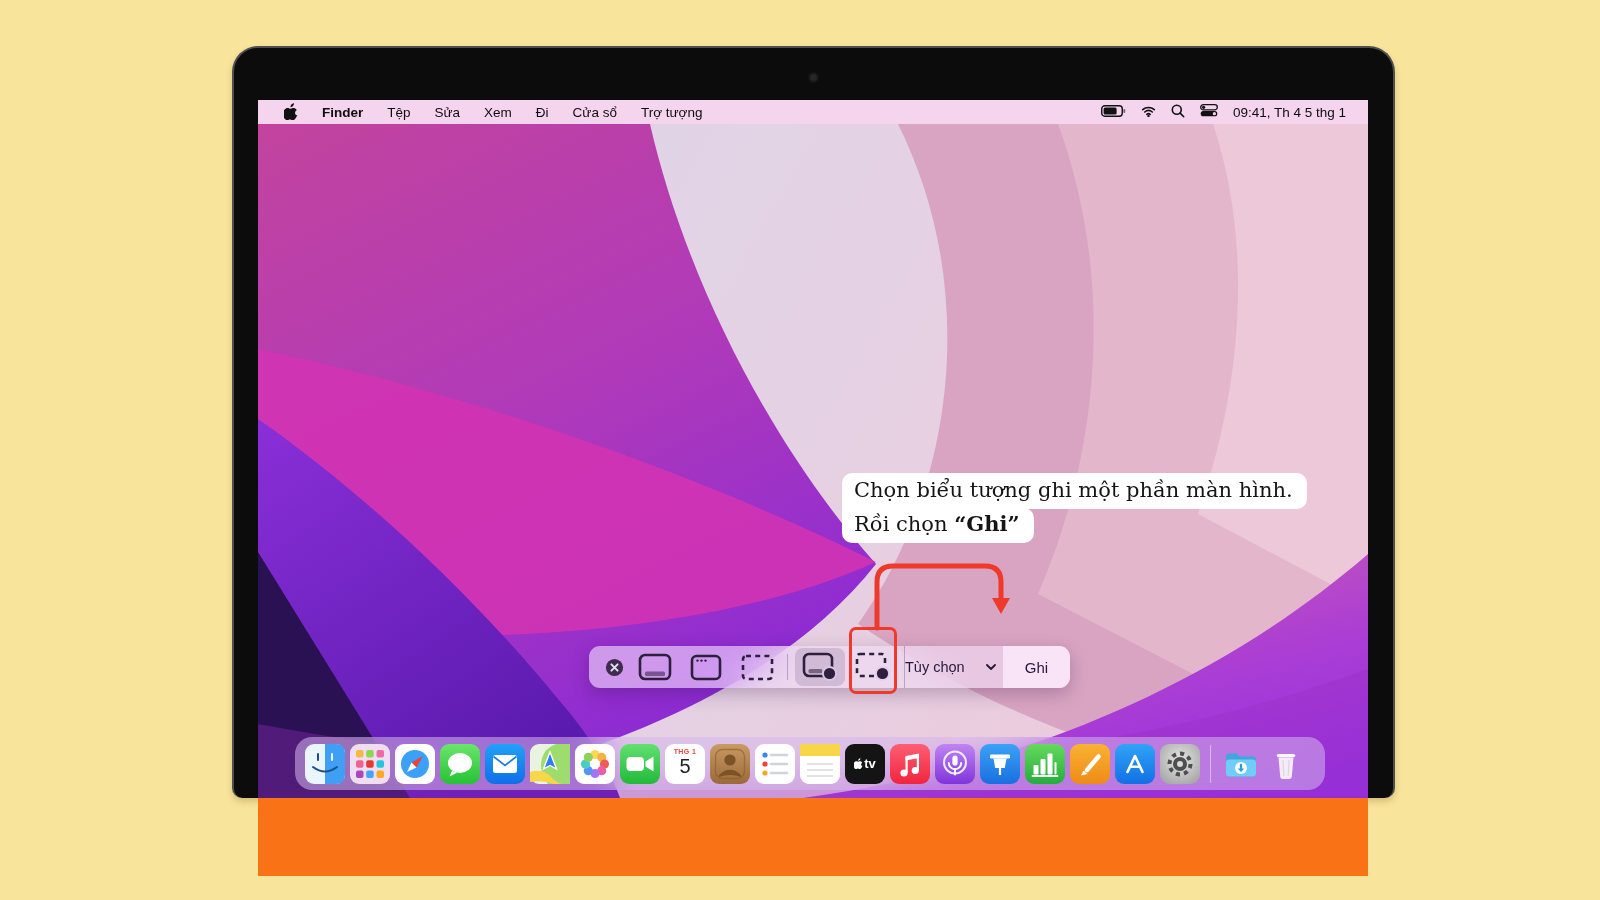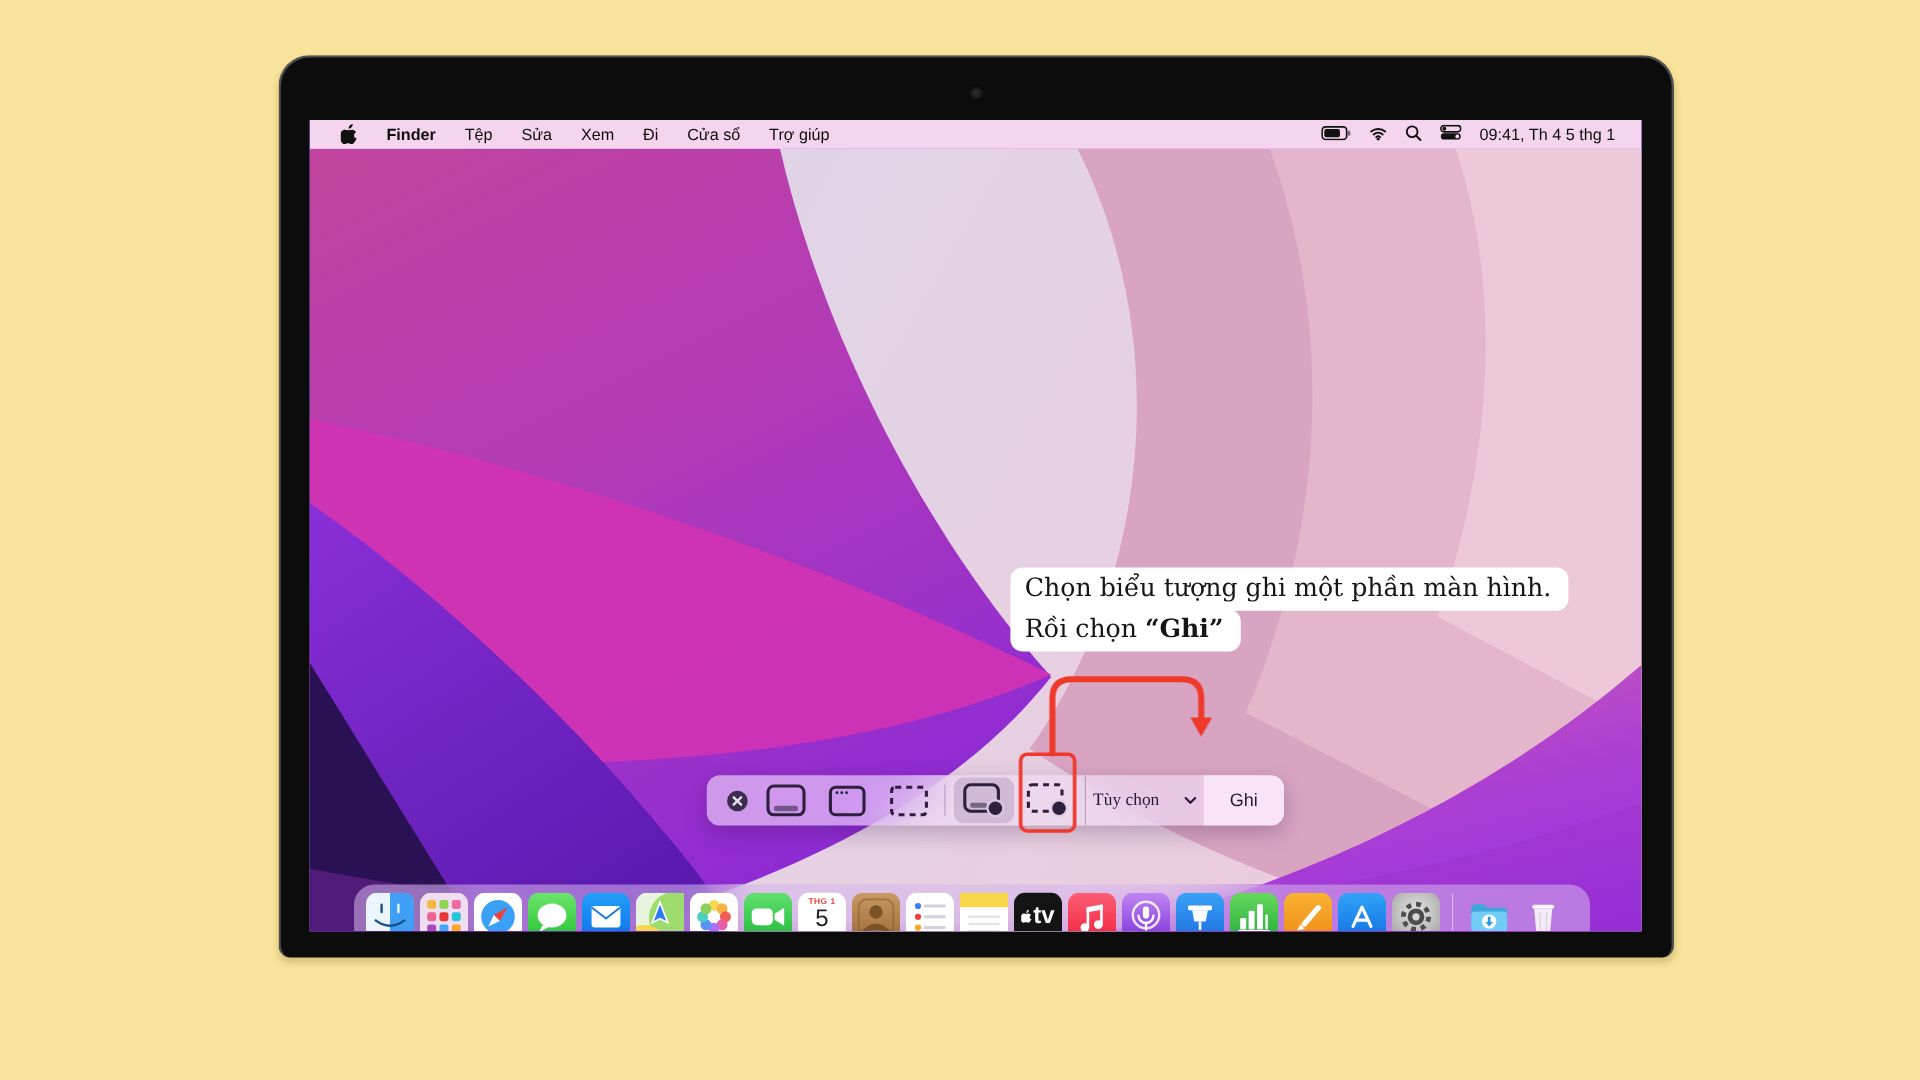--- a/index.html
+++ b/index.html
@@ -12,22 +12,22 @@
   
   .laptop{
     position:absolute;left:232px;top:46px;width:1163px;height:752px;
     background:#0c0c0c;border:2px solid #4f4f4f;border-bottom:none;
     border-radius:26px 26px 10px 10px;box-sizing:border-box;
     box-shadow:0 4px 6px rgba(120,90,20,.25);
   }
   .camera-dot{position:absolute;left:576px;top:26px;width:7px;height:7px;border-radius:50%;
     background:#262626;box-shadow:0 0 0 2px #161616;}
   .screen{
-    position:absolute;left:258px;top:100px;width:1110px;height:676px;
-    background:#8b5cf6;overflow:hidden;
+    position:absolute;left:258px;top:100px;width:1110px;height:776px;
+    background:#f97316;overflow:hidden;
   }
   
   .menubar{
     position:absolute;left:0;top:0;width:1110px;height:24px;
     background:#f5d5ee;display:flex;align-items:center;
     font-size:13.5px;color:#0e0e0e;z-index:4;
   }
   .mb-left{display:flex;align-items:center;gap:24px;padding-left:26px;}
   .mb-app{font-weight:700;}
   .mb-item{white-space:nowrap;}
@@ -46,24 +46,23 @@
     overflow:hidden;
   }
   .tb-icons{display:flex;align-items:center;padding:0 6px 0 10px;gap:3px;}
   .tb-btn{display:flex;align-items:center;justify-content:center;height:38px;border-radius:8px;}
   .tb-btn.close{width:30px;}
   .tb-btn.w1{width:46px;}
   .tb-btn.w2{width:50px;}
   .tb-btn.selected{background:rgba(66,32,88,.16);}
   .tb-sep{width:1px;height:26px;background:rgba(60,30,80,.28);align-self:center;margin:0 4px;}
   .tb-options{
-    display:flex;align-items:center;justify-content:center;gap:21px;
+    display:flex;align-items:center;gap:21px;
     width:98px;color:#26183a;font-size:14.5px;
     border-left:1px solid rgba(60,30,80,.28);
-    font-family:Liberation Serif, serif;
   }
   .tb-ghi{
     flex:1;display:flex;align-items:center;justify-content:center;
     background:rgba(255,240,255,.72);color:#26183a;font-size:15px;
   }
   
   .red-box{
     position:absolute;left:591px;top:527px;width:48px;height:67px;
     border:3.5px solid #ee392b;border-radius:7px;z-index:6;box-sizing:border-box;
   }
@@ -92,21 +91,21 @@
   .run-dot{position:absolute;left:65px;top:48px;width:4px;height:4px;border-radius:50%;
     background:rgba(30,15,50,.85);}
   
   .cal{width:40px;height:40px;background:#fff;border-radius:9px;text-align:center;
     font-family:"Liberation Sans",sans-serif;overflow:hidden;}
   .cal-h{color:#e8453c;font-size:7px;font-weight:700;letter-spacing:.4px;padding-top:4px;}
   .cal-d{color:#222;font-size:20px;line-height:1.1;font-weight:400;}
   
   .atv{width:40px;height:40px;background:#141414;border-radius:9px;display:flex;
     align-items:center;justify-content:center;gap:1px;color:#fff;}
-  .atv-txt{font-size:20px;font-weight:700;letter-spacing:0;}
+  .atv-txt{font-size:13px;font-weight:700;letter-spacing:0;}
 </style>
 </head>
 <body>
 
 <div class="laptop">
   <div class="camera-dot"></div>
 </div>
 
 <div class="screen">
 
@@ -151,21 +150,21 @@
           <path fill="#111" d="M9.9.3c.1 1-.3 2-.9 2.7-.6.7-1.6 1.3-2.5 1.2-.1-1 .4-2 .9-2.6C8 .9 9.1.3 9.9.3z"></path>
           <path fill="#111" d="M13.3 12.1c-.4 1-.6 1.5-1.2 2.4-.8 1.2-1.8 2.7-3.1 2.7-1.2 0-1.5-.8-3-.8s-1.9.8-3 .8c-1.3 0-2.3-1.4-3.1-2.6C-2.2 11.3-.5 6.6 2 5.4c1.2-.6 2.4-.4 3.4 0 .7.3 1.4.3 2.2 0 1-.4 2.3-.6 3.5.1.5.3 1.2.8 1.7 1.6-2.6 1.6-2.2 5.4.5 5z"></path>
         </svg>
       </span>
       <span class="mb-app mb-item">Finder</span>
       <span class="mb-item">Tệp</span>
       <span class="mb-item">Sửa</span>
       <span class="mb-item">Xem</span>
       <span class="mb-item">Đi</span>
       <span class="mb-item">Cửa sổ</span>
-      <span class="mb-item">Trợ giúp</span>
+      <span class="mb-item">Trợ tượng</span>
     </div>
     <div class="mb-right">
       <span>
         <svg width="25" height="12" viewBox="0 0 25 12">
           <rect x="0.75" y="0.75" width="20.5" height="10.5" rx="3" fill="none" stroke="#111" stroke-width="1.4"></rect>
           <rect x="2.6" y="2.6" width="13" height="6.8" rx="1.5" fill="#111"></rect>
           <rect x="22.3" y="4" width="2" height="4" rx="1" fill="#111" opacity=".55"></rect>
         </svg>
       </span>
       <span>

